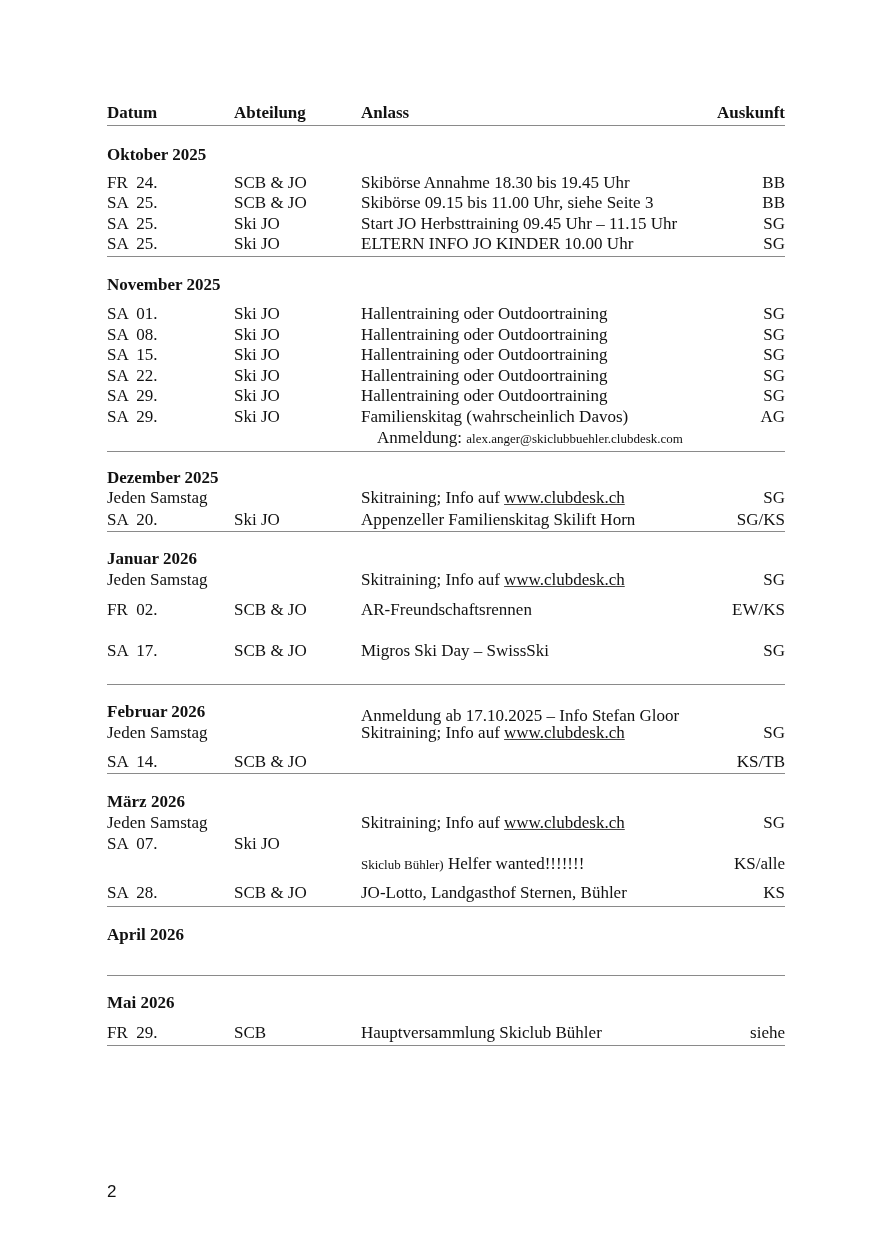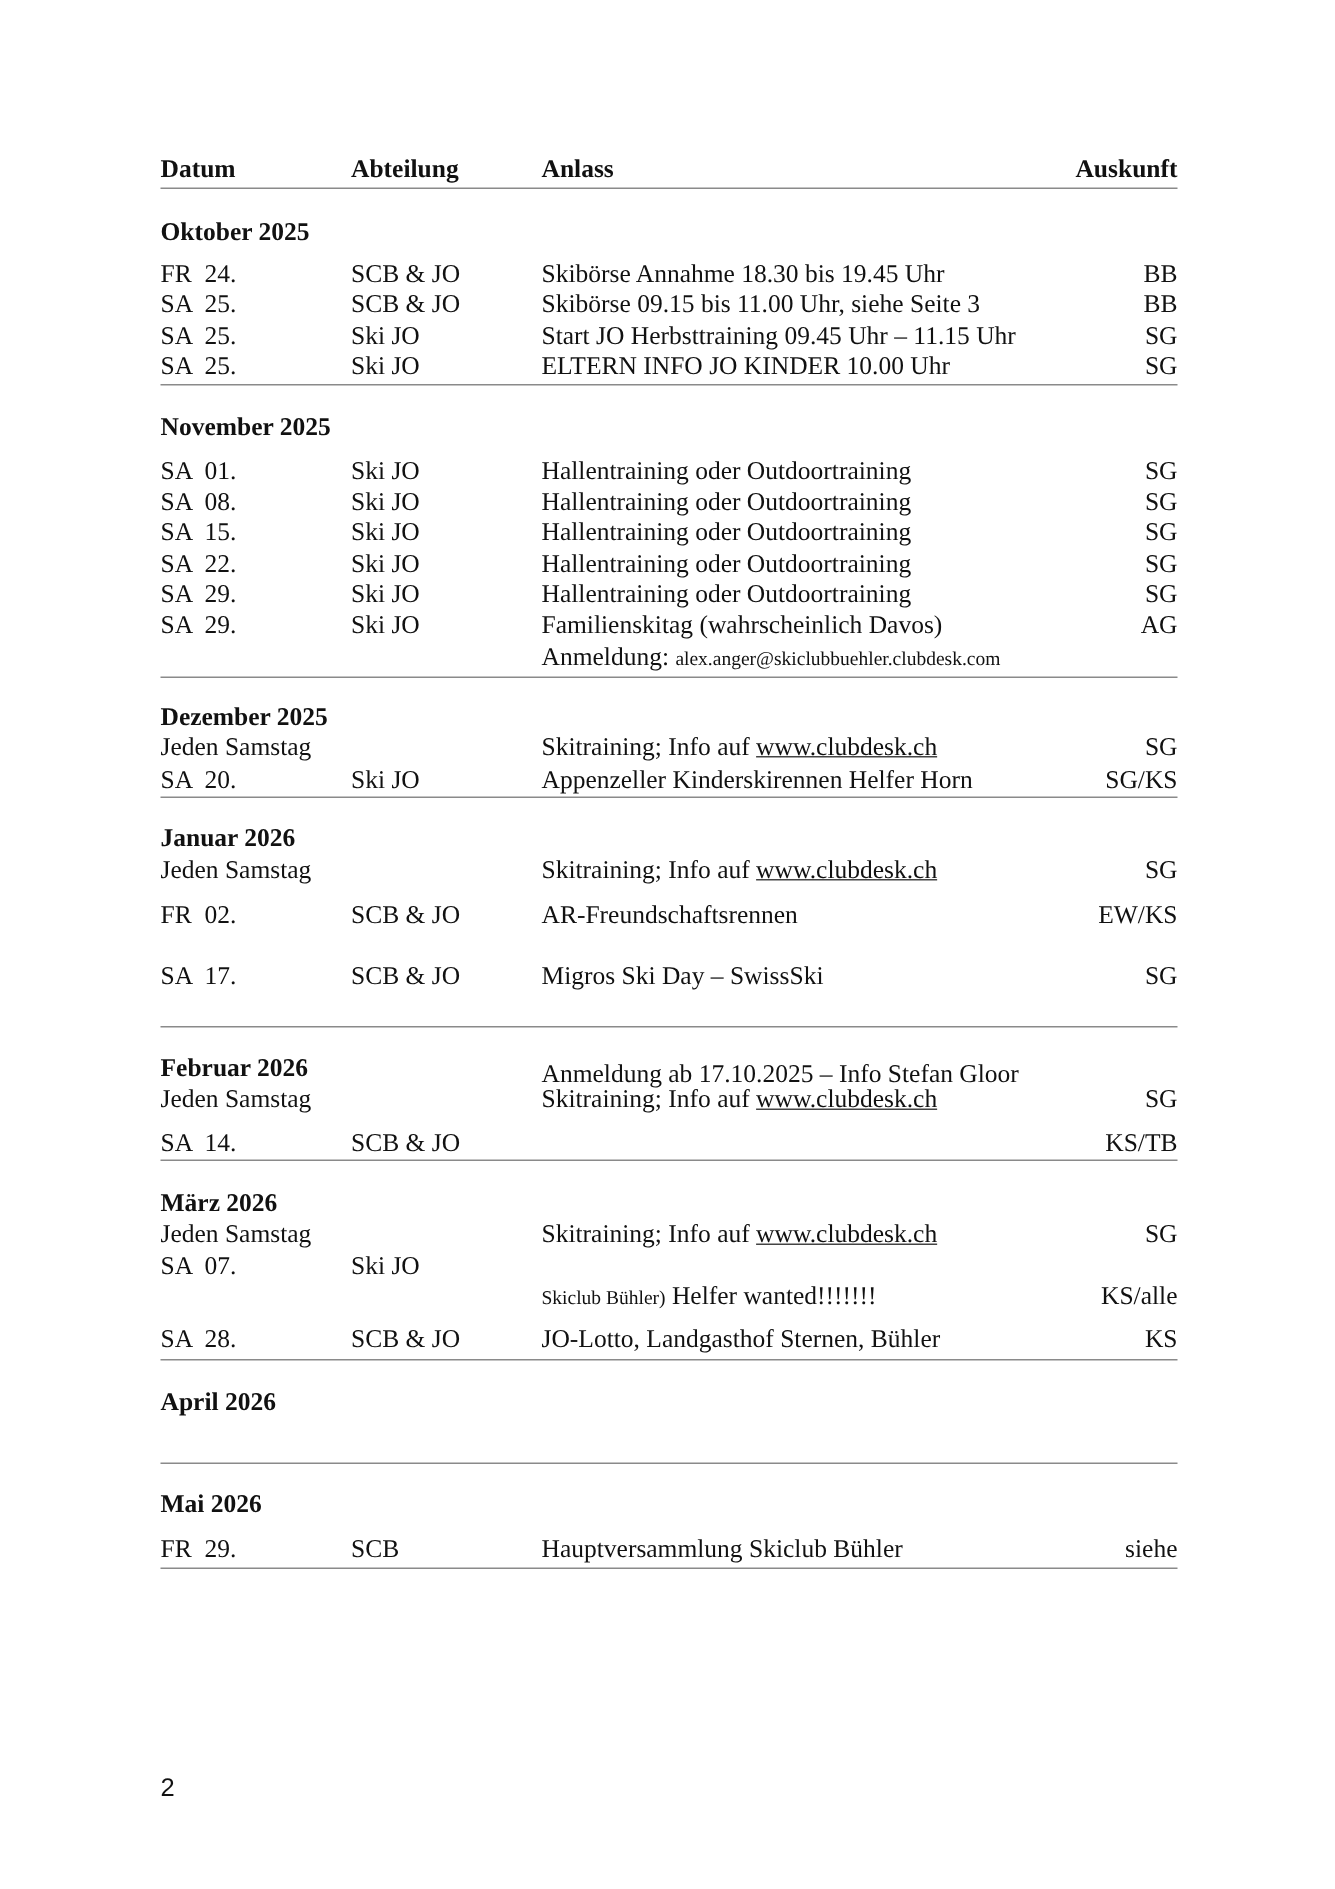--- a/index.html
+++ b/index.html
@@ -91,37 +91,37 @@
     <span class="c-info">SG</span>
   </div>
   <div class="row" style="top:407px;">
     <span class="c-date" style="white-space:pre;">SA  29.</span>
     <span class="c-dept">Ski JO</span>
     <span class="c-event">Familienskitag (wahrscheinlich Davos)</span>
     <span class="c-info">AG</span>
   </div>
   <div class="row" style="top:428px;">
     <span class="c-event">
-      <span style="position:static;">Anmeldung: </span><span class="small" style="position:static;">alex.anger@skiclubbuehler.clubdesk.com</span>
+      <span style="position:static;margin-left:16px;">Anmeldung: </span><span class="small" style="position:static;">alex.anger@skiclubbuehler.clubdesk.com</span>
     </span>
   </div>
   <div class="rule" style="top:451px;"></div>
 
   <div class="month" style="top:468px;">Dezember 2025</div>
   <div class="row" style="top:488px;">
     <span class="c-date">Jeden Samstag</span>
     <span class="c-event">
       <span style="position:static;">Skitraining; Info auf </span><u style="position:static;">www.clubdesk.ch</u>
     </span>
     <span class="c-info">SG</span>
   </div>
   <div class="row" style="top:510px;">
     <span class="c-date" style="white-space:pre;">SA  20.</span>
     <span class="c-dept">Ski JO</span>
-    <span class="c-event">Appenzeller Kinderskirennen Helfer Horn</span>
+    <span class="c-event">Appenzeller Familienskitag Skilift Horn</span>
     <span class="c-info">SG/KS</span>
   </div>
   <div class="rule" style="top:531px;"></div>
 
   <div class="month" style="top:549px;">Januar 2026</div>
   <div class="row" style="top:570px;">
     <span class="c-date">Jeden Samstag</span>
     <span class="c-event">
       <span style="position:static;">Skitraining; Info auf </span><u style="position:static;">www.clubdesk.ch</u>
     </span>

